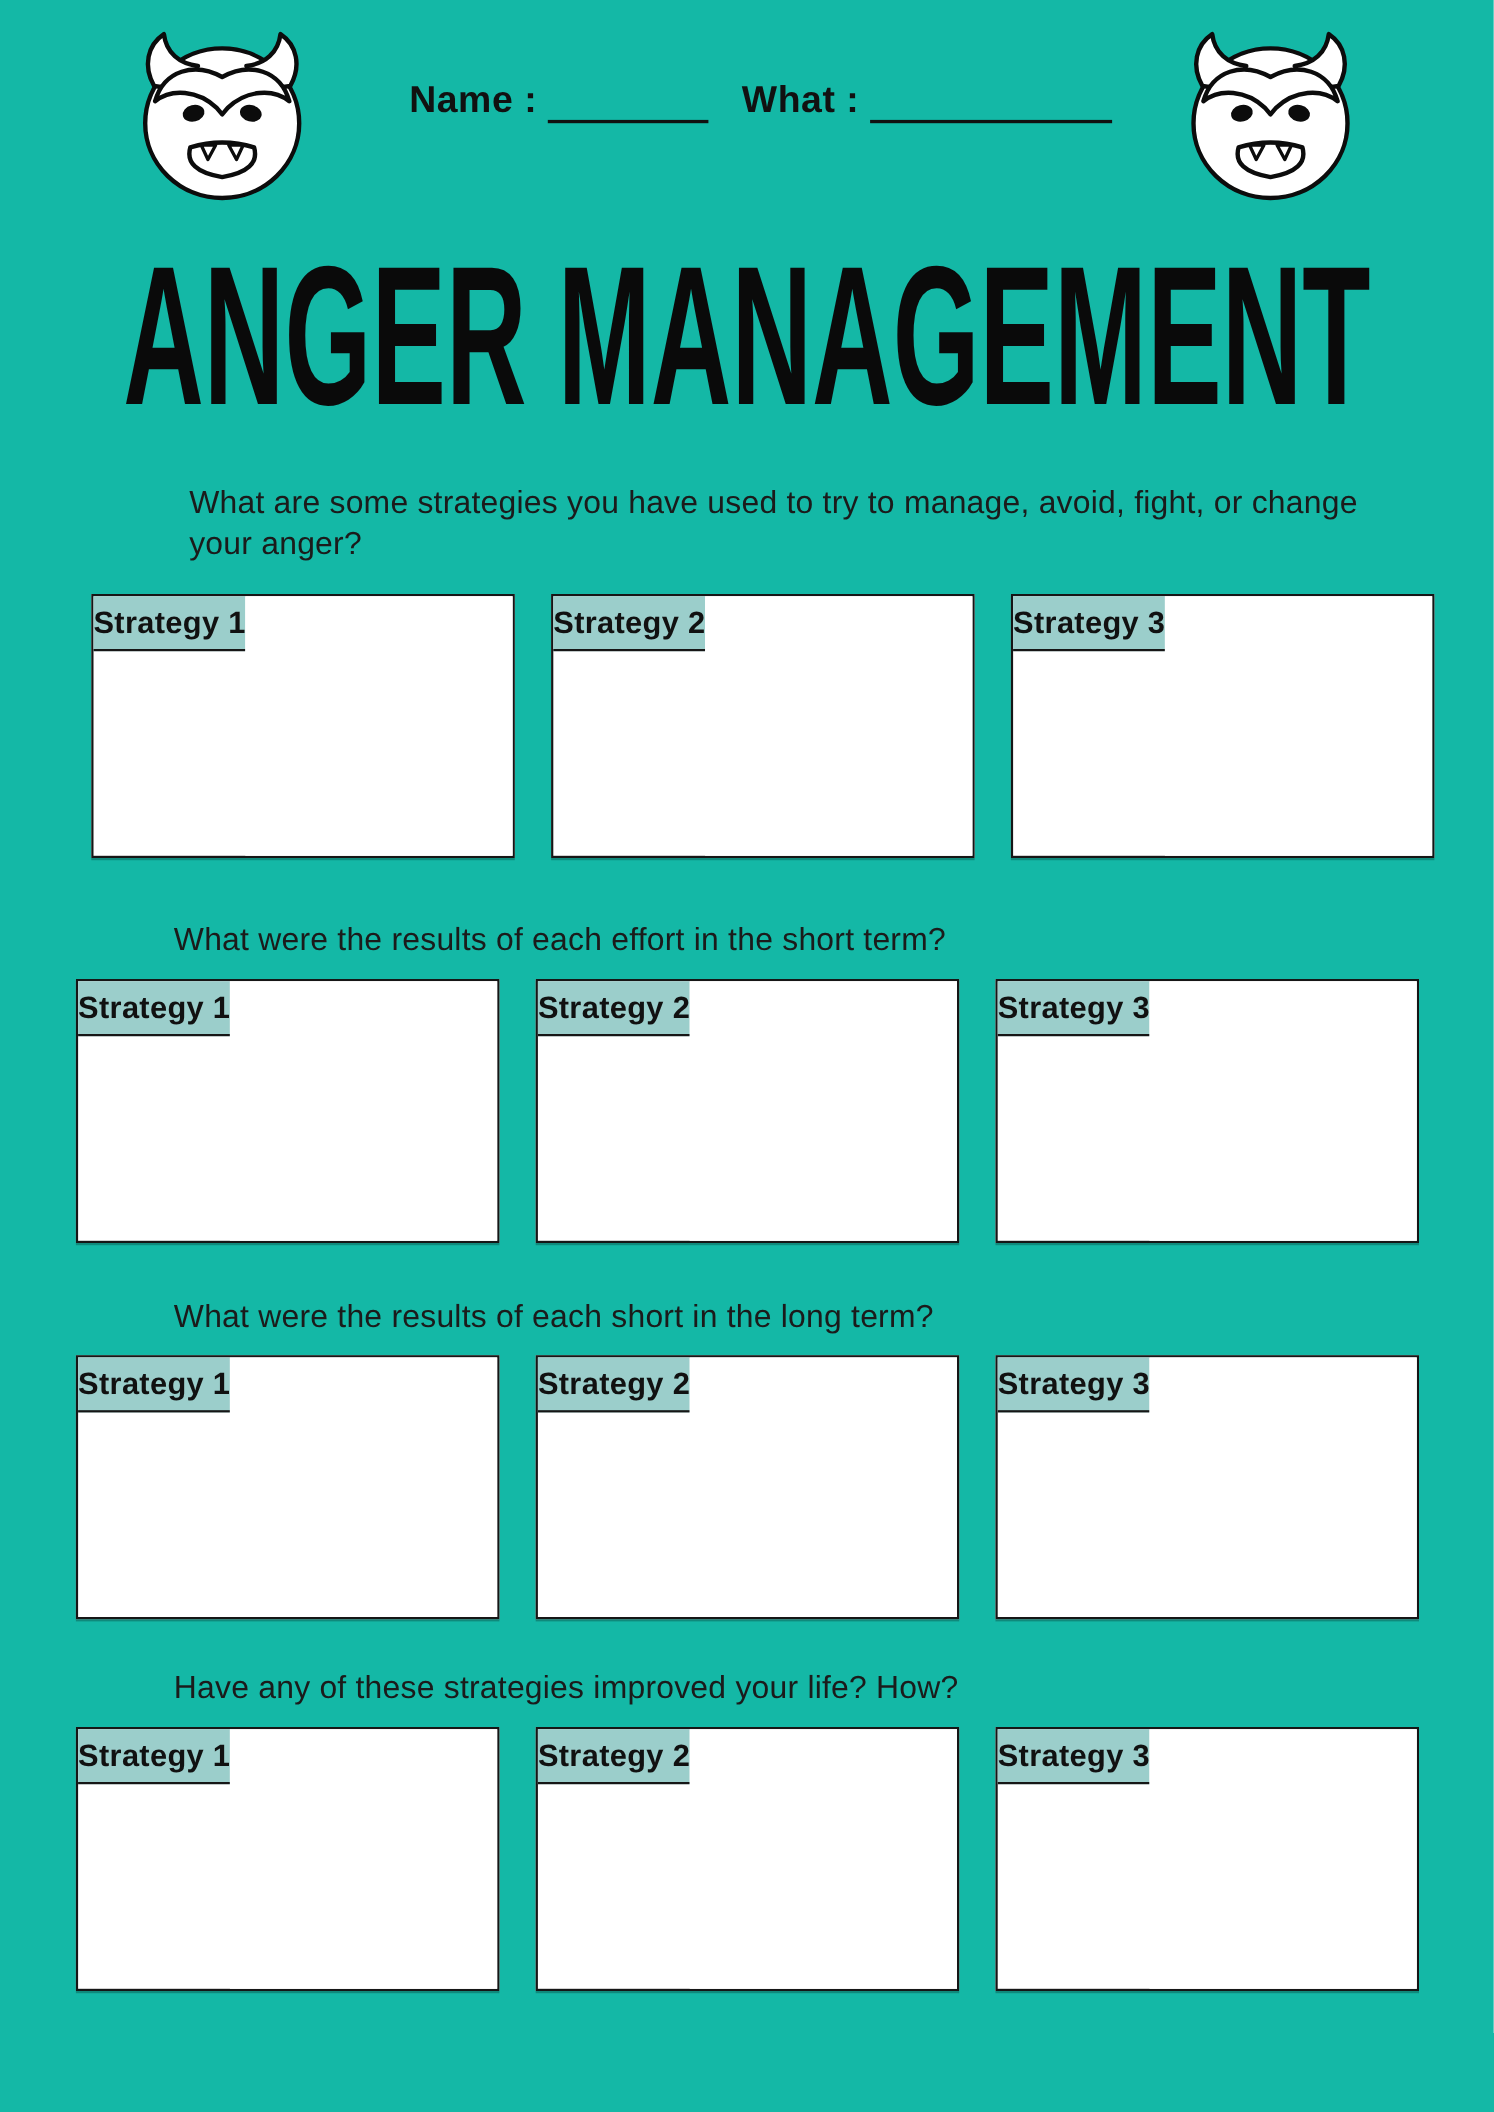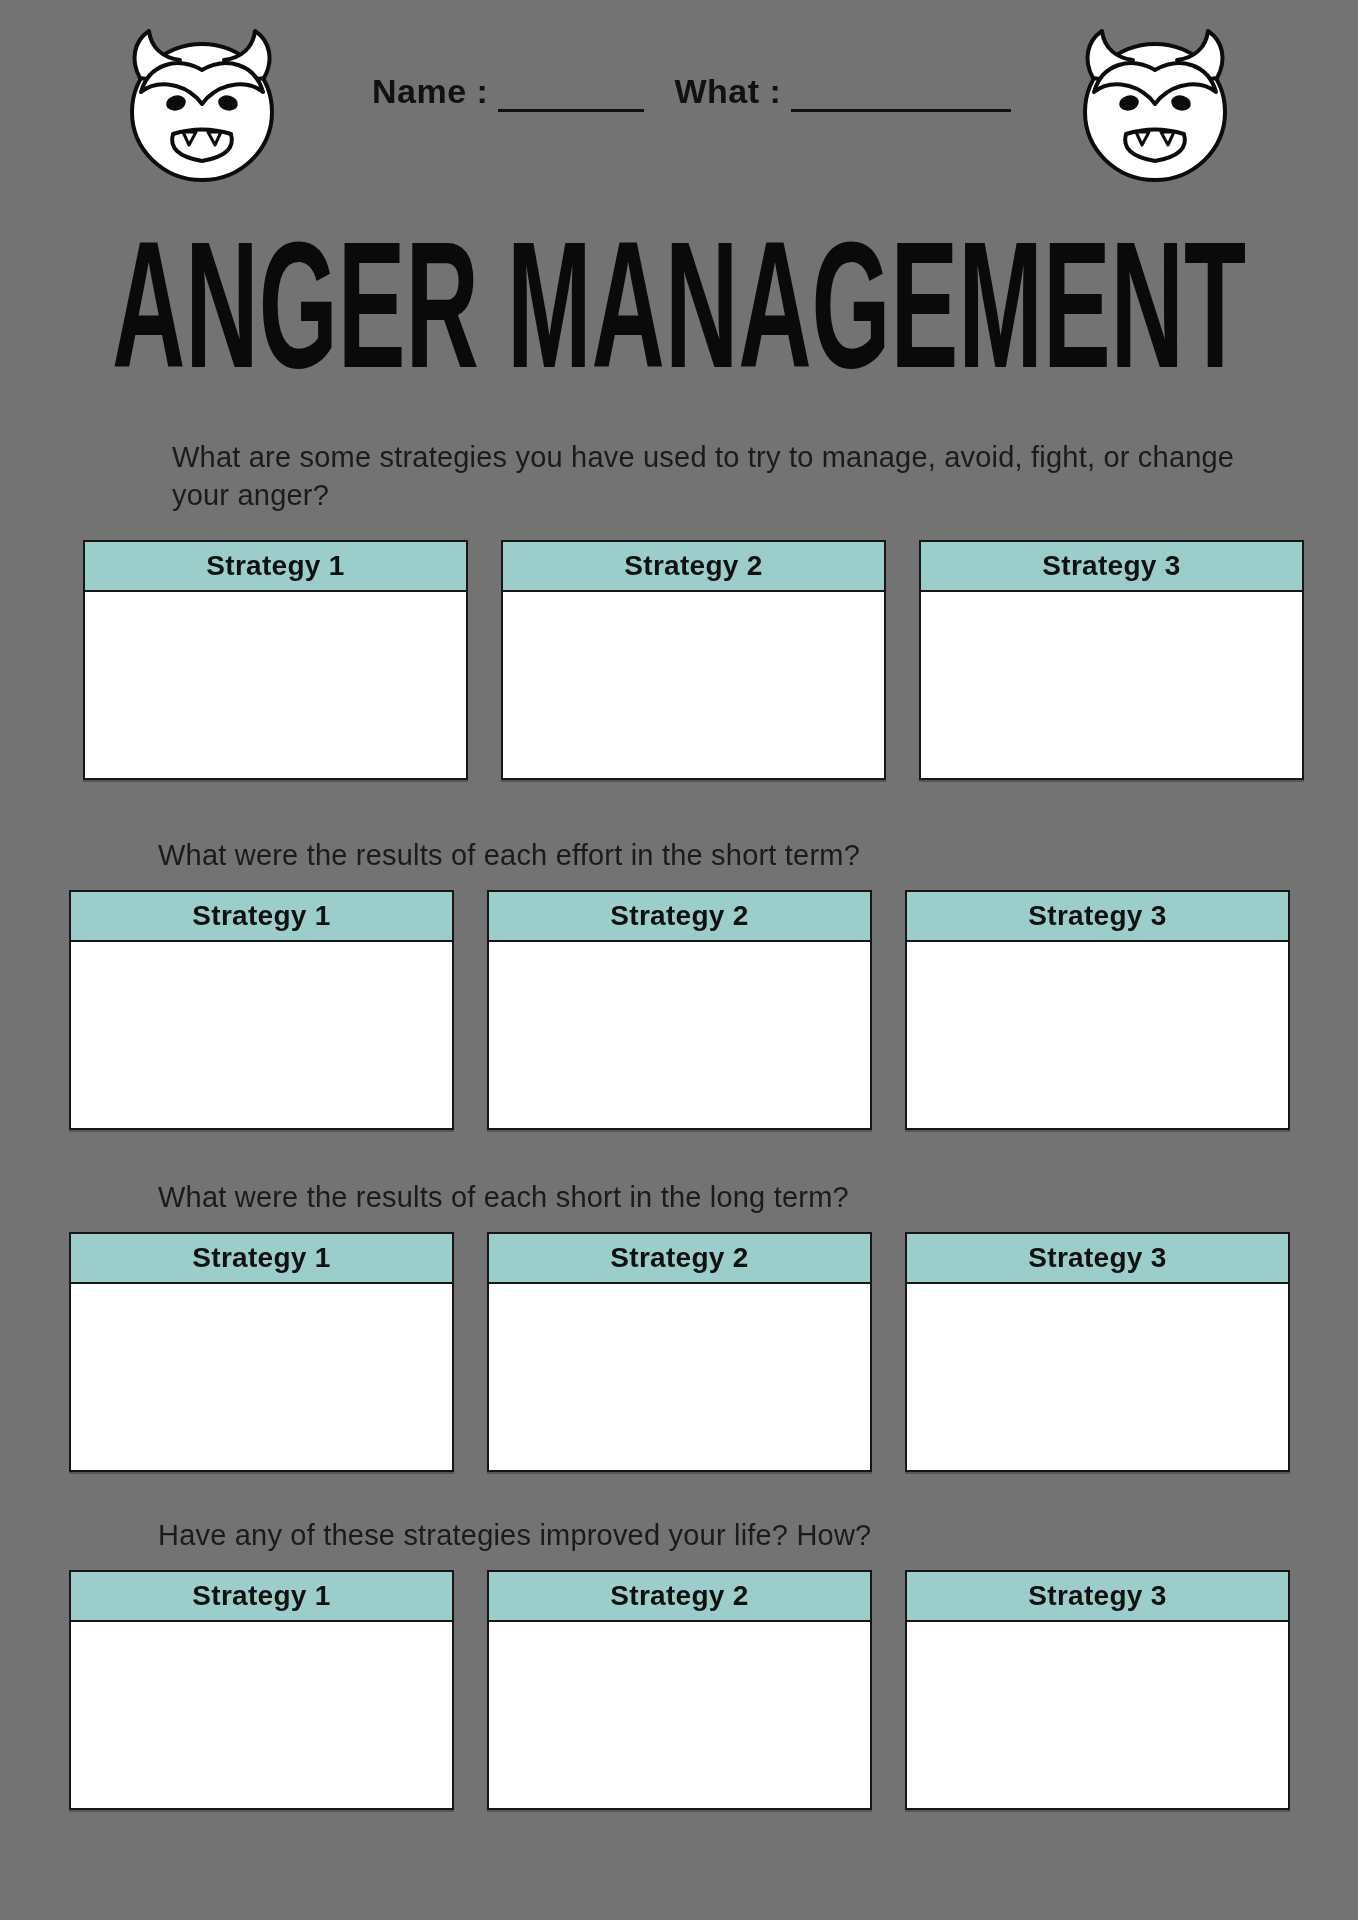--- a/index.html
+++ b/index.html
@@ -1,20 +1,20 @@
 <!DOCTYPE html>
 <html><head>
 <meta charset="utf-8">
 <style>
   html, body { margin: 0; padding: 0; background: #ffffff; }
   .page {
     position: relative;
     width: 1358px;
     height: 1920px;
-    background: #737373;
+    background: #14b8a6;
     font-family: "Liberation Sans", sans-serif;
     color: #161616;
     overflow: hidden;
   }
 
   
   .devil { position: absolute; top: 28px; width: 148px; height: 156px; }
   .devil-left  { left: 128px; }
   .devil-right { left: 1081px; }
 
@@ -71,21 +71,21 @@
     display: flex;
     gap: 33px;
   }
   .sbox {
     width: 385px;
     height: 240px;
     box-sizing: border-box;
     border: 2px solid #161616;
     background: #ffffff;
     display: flex;
-    flex-direction: column;
+    flex-direction: row;
     box-shadow: 0 2px 0 rgba(0,0,0,0.25);
   }
   .sbox-header {
     height: 50px;
     box-sizing: border-box;
     background: #9bcecb;
     border-bottom: 2px solid #161616;
     display: flex;
     align-items: center;
     justify-content: center;

